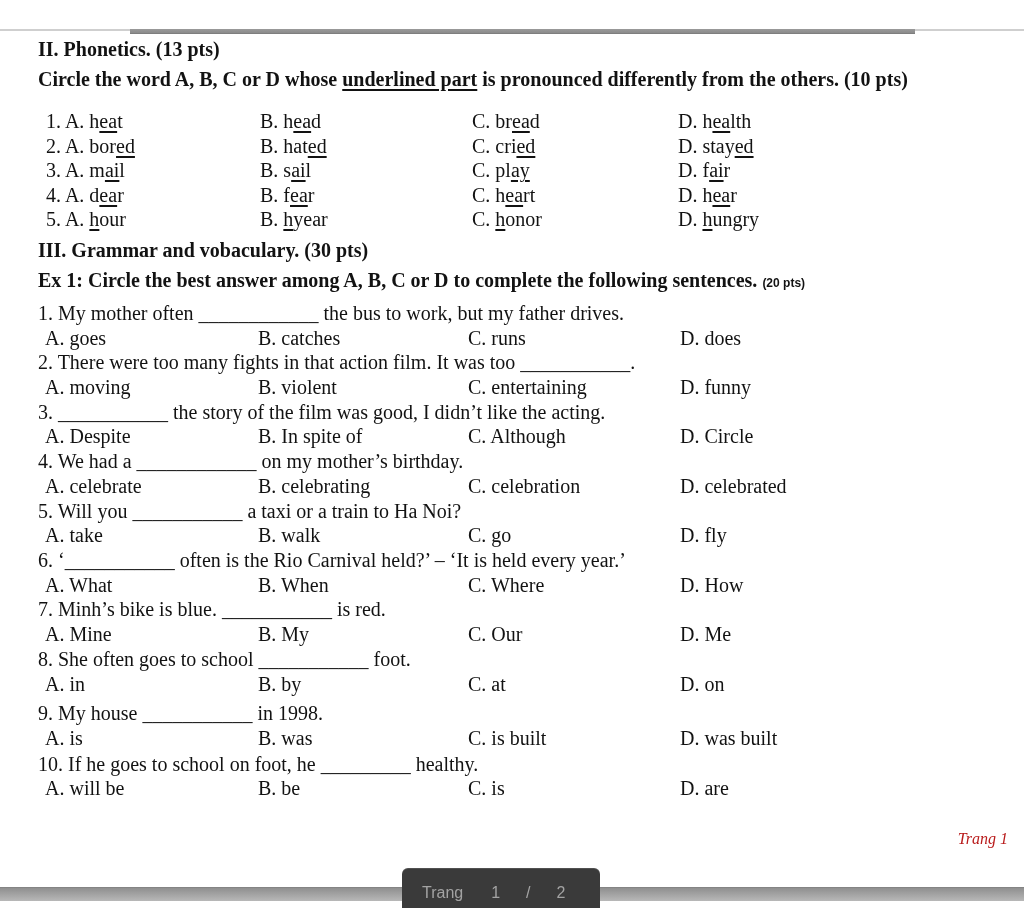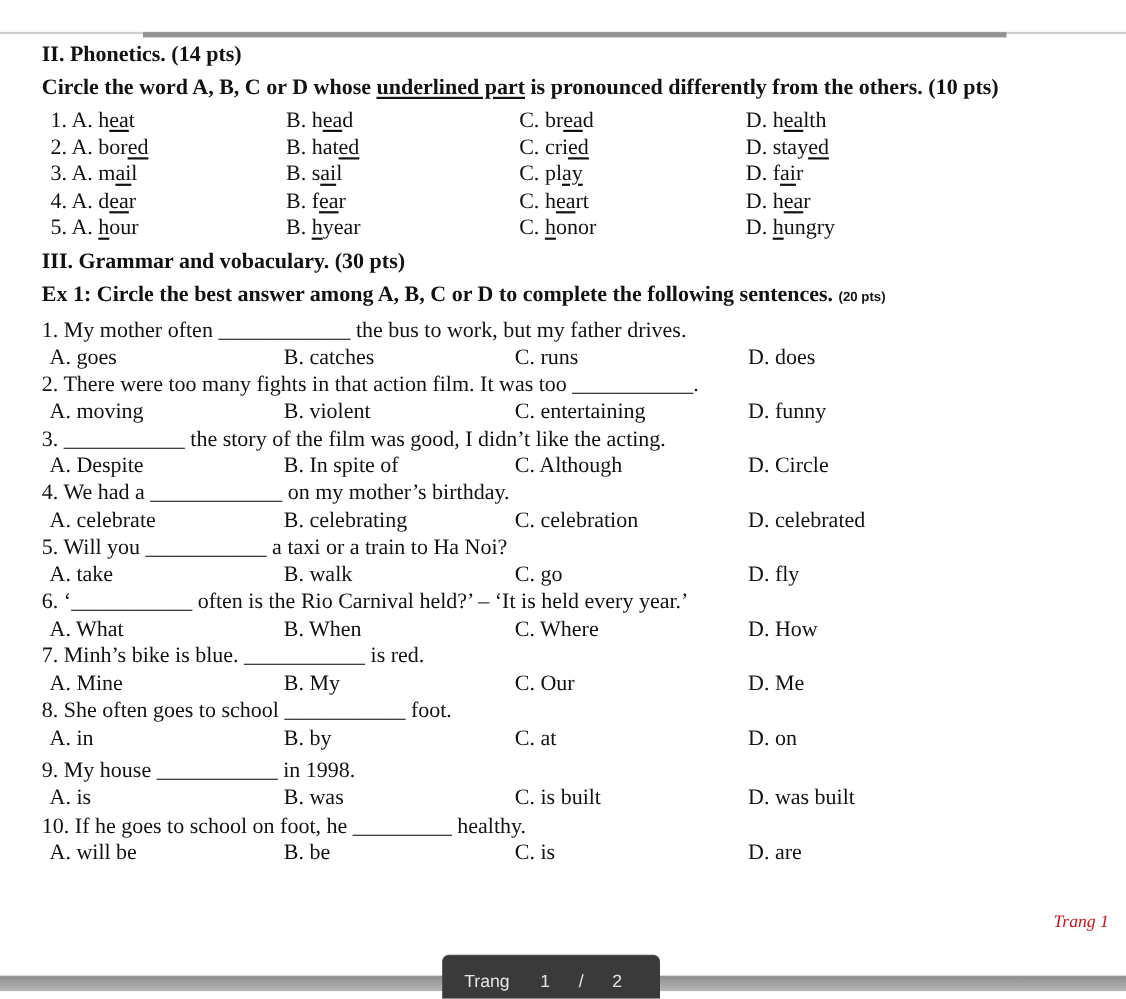--- a/index.html
+++ b/index.html
@@ -24,21 +24,21 @@
   
   .doc {
     position:absolute; left:0; top:0; width:1024px;
     padding:37px 16px 0 38px;
     font-size:20px;
   }
   .line { line-height:24px; }
   .bold { font-weight:bold; }
   .u { text-decoration:underline; text-decoration-thickness:1.5px; text-underline-offset:3px; }
   .h2 { margin-bottom:6px; }
-  .instr { margin-bottom:7px; }
+  .instr { margin-bottom:19px; }
   .ph-row {
     display:grid;
     grid-template-columns:214px 212px 206px 1fr;
     height:24.6px;
     padding-left:8px;
     align-items:start;
   }
   .h3 { margin-top:5px; margin-bottom:6px; }
   .ex1 { margin-bottom:6px; }
   .sans-part { font-family:"Liberation Sans", sans-serif; font-size:12px; }
@@ -61,36 +61,36 @@
     background:linear-gradient(#8f8f8f,#b8b8b8);
     border-top:1px solid #848484;
   }
   .page-pill {
     position:absolute; left:402px; top:868px; width:198px; height:40px;
     background:#3a3a3a;
     border-radius:6px 6px 0 0;
     box-shadow:inset 0 1px 0 rgba(255,255,255,0.12);
     display:flex; align-items:flex-start; padding:16px 0 0 20px;
     font-family:"Liberation Sans", sans-serif;
-    font-size:16px; color:#e5e5e5;
+    font-size:16px; color:#a3a3a3;
   }
   .page-pill span { display:inline-block; }
   .pp-label { margin-right:28px; }
   .pp-num   { margin-right:26px; }
   .pp-sep   { margin-right:26px; }
 </style>
 </head>
 <body>
 
 <div class="top-hairline"></div>
 <div class="top-darkbar"></div>
 
 <div class="doc">
 
-  <div class="line bold h2">II. Phonetics. (14 pts)</div>
+  <div class="line bold h2">II. Phonetics. (13 pts)</div>
 
   <div class="line bold instr"><span>Circle the word A, B, C or D whose </span><span class="u">underlined part</span><span> is pronounced differently from the others. (10 pts)</span></div>
 
   <div class="ph-row">
     <span><span>1.</span> <span>A.</span> <span>h</span><span class="u">ea</span><span>t</span></span>
     <span><span>B.</span> <span>h</span><span class="u">ea</span><span>d</span></span>
     <span><span>C.</span> <span>br</span><span class="u">ea</span><span>d</span></span>
     <span><span>D.</span> <span>h</span><span class="u">ea</span><span>lth</span></span>
   </div>
   <div class="ph-row">

